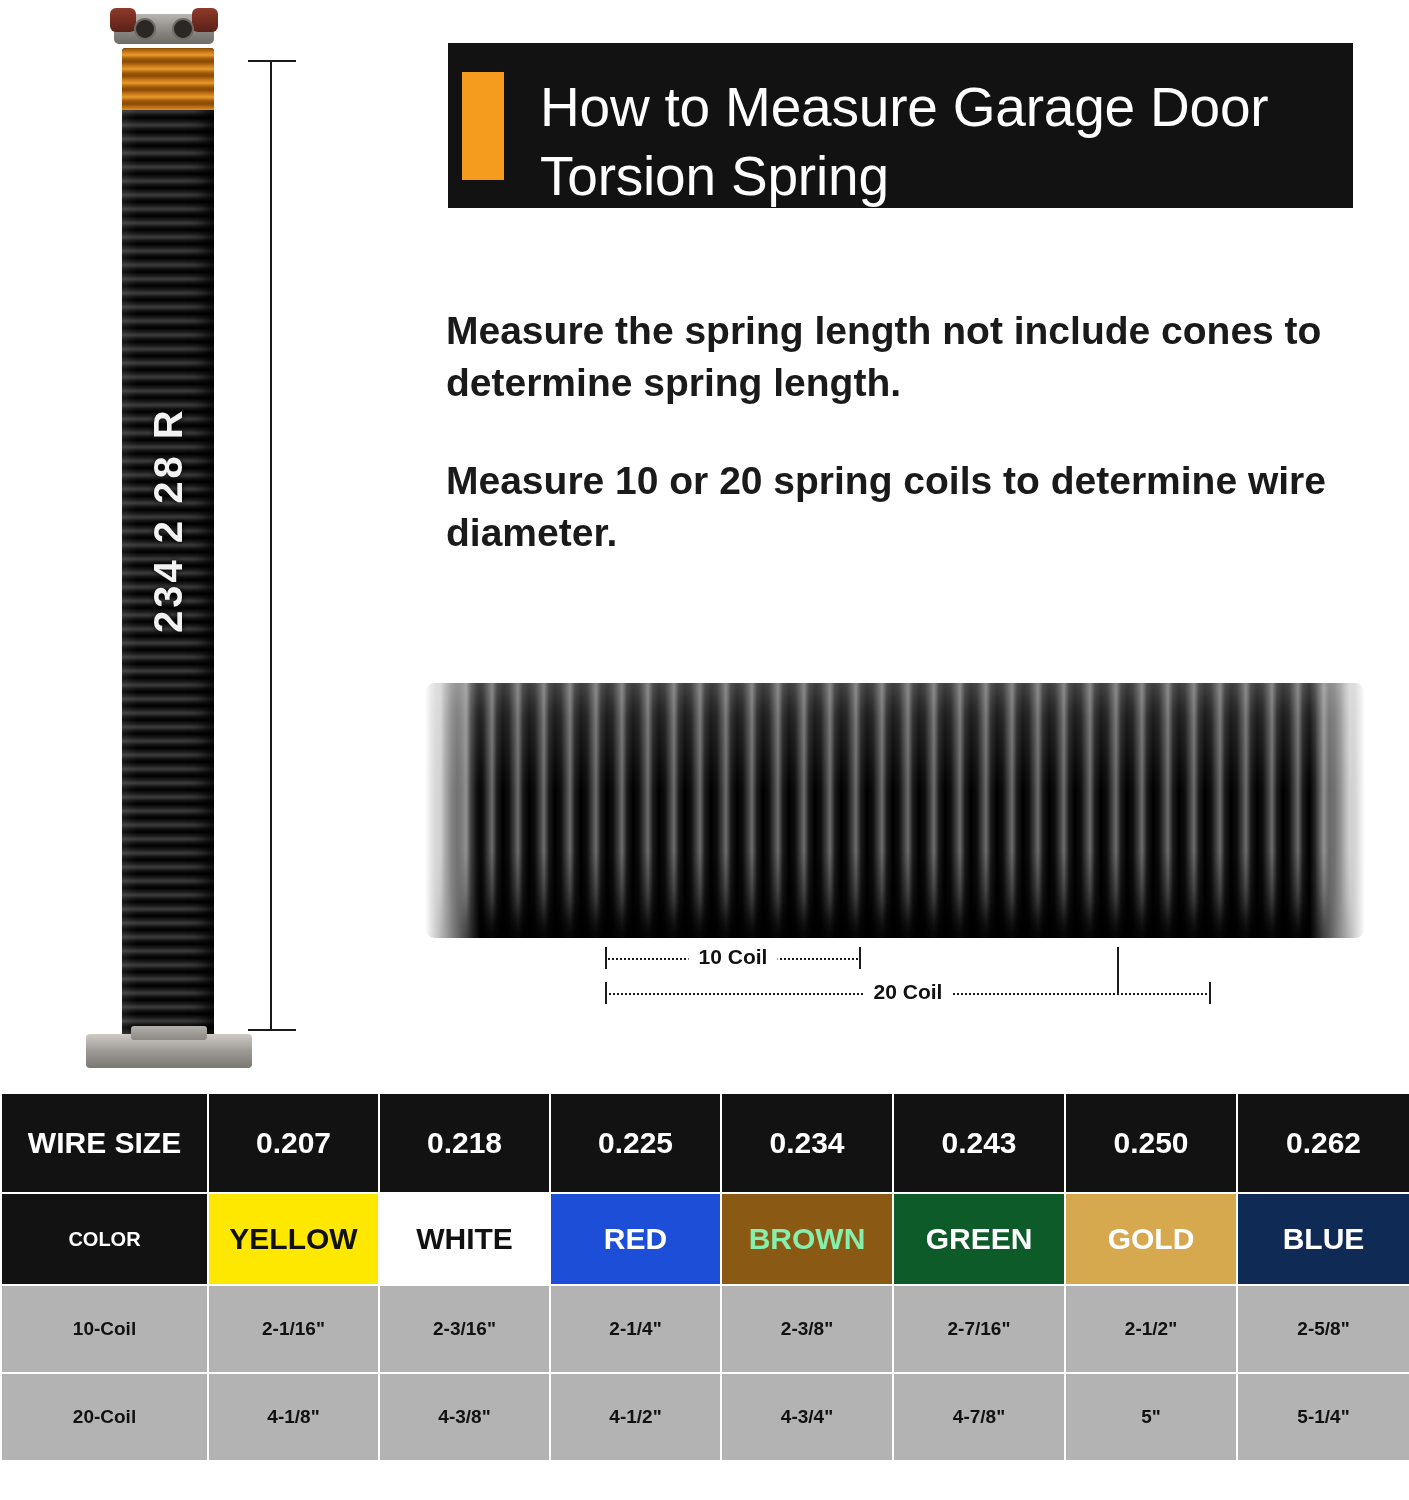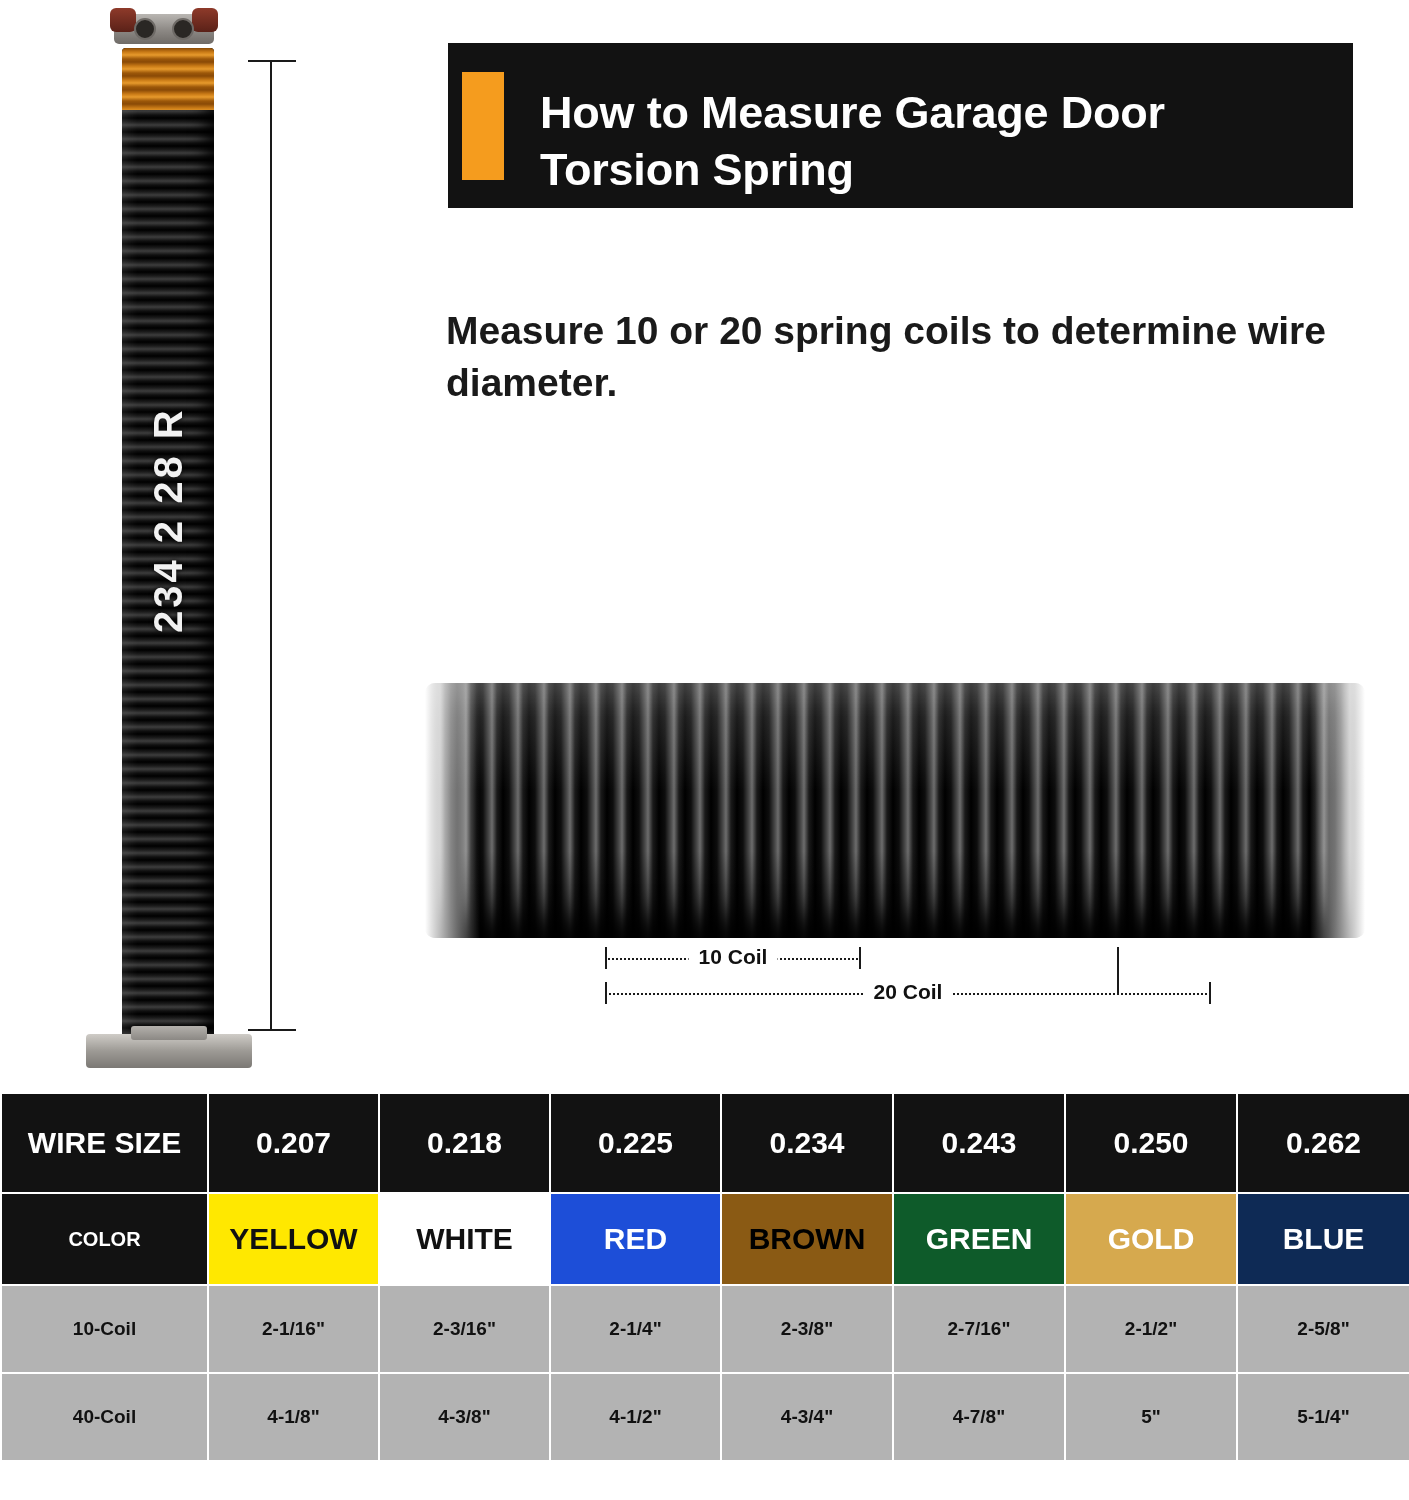--- a/index.html
+++ b/index.html
@@ -28,22 +28,22 @@
   }
   .header-accent {
     width: 42px;
     height: 108px;
     background: #F59C1E;
     margin-left: 14px;
     flex: none;
   }
   .header-title {
     color: #ffffff;
-    font-size: 45px;
-    font-weight: bold;
+    font-size: 55px;
+    font-weight: normal;
     line-height: 1.25;
     margin-left: 36px;
     letter-spacing: -0.2px;
     max-width: 770px;
     margin-top: 32px;
   }
 
   
   .instructions {
     position: absolute;
@@ -325,20 +325,21 @@
 </style>
 </head>
 <body>
 
 <div class="header-banner">
   <div class="header-accent"></div>
   <div class="header-title">How to Measure Garage Door Torsion Spring</div>
 </div>
 
 <div class="instructions">
+  <p>Measure the spring length not include cones to determine spring length.</p>
   <p>Measure 10 or 20 spring coils to determine wire diameter.</p>
 </div>
 
 <div class="spring-figure">
   <div class="cone-top">
     <div class="block"></div>
     <div class="nub l"></div>
     <div class="nub r"></div>
     <div class="hole a"></div>
     <div class="hole b"></div>
@@ -395,37 +396,37 @@
       <td>0.234</td>
       <td>0.243</td>
       <td>0.250</td>
       <td>0.262</td>
     </tr>
     <tr class="row-color">
       <td class="hdr">COLOR</td>
       <td class="swatch" style="background: rgb(255, 232, 0); color: rgb(17, 17, 17);">YELLOW</td>
       <td class="swatch" style="background: rgb(255, 255, 255); color: rgb(17, 17, 17);">WHITE</td>
       <td class="swatch" style="background: #1d4ed8; color: rgb(255, 255, 255);">RED</td>
-      <td class="swatch" style="background: rgb(138, 90, 20); color: #000000; text-align: center;">BROWN</td>
+      <td class="swatch" style="background: rgb(138, 90, 20); color: #86efac; text-align: center;">BROWN</td>
       <td class="swatch" style="background: rgb(14, 91, 42); color: rgb(255, 255, 255);">GREEN</td>
       <td class="swatch" style="background: rgb(214, 169, 78); color: rgb(255, 255, 255);">GOLD</td>
       <td class="swatch" style="background: rgb(14, 42, 85); color: rgb(255, 255, 255);">BLUE</td>
     </tr>
     <tr class="row-coil">
       <td class="label-cell">10-Coil</td>
       <td>2-1/16"</td>
       <td>2-3/16"</td>
       <td>2-1/4"</td>
       <td>2-3/8"</td>
       <td>2-7/16"</td>
       <td>2-1/2"</td>
       <td>2-5/8"</td>
     </tr>
     <tr class="row-coil">
-      <td class="label-cell">40-Coil</td>
+      <td class="label-cell">20-Coil</td>
       <td>4-1/8"</td>
       <td>4-3/8"</td>
       <td>4-1/2"</td>
       <td>4-3/4"</td>
       <td>4-7/8"</td>
       <td>5"</td>
       <td>5-1/4"</td>
     </tr>
   </tbody>
 </table>

